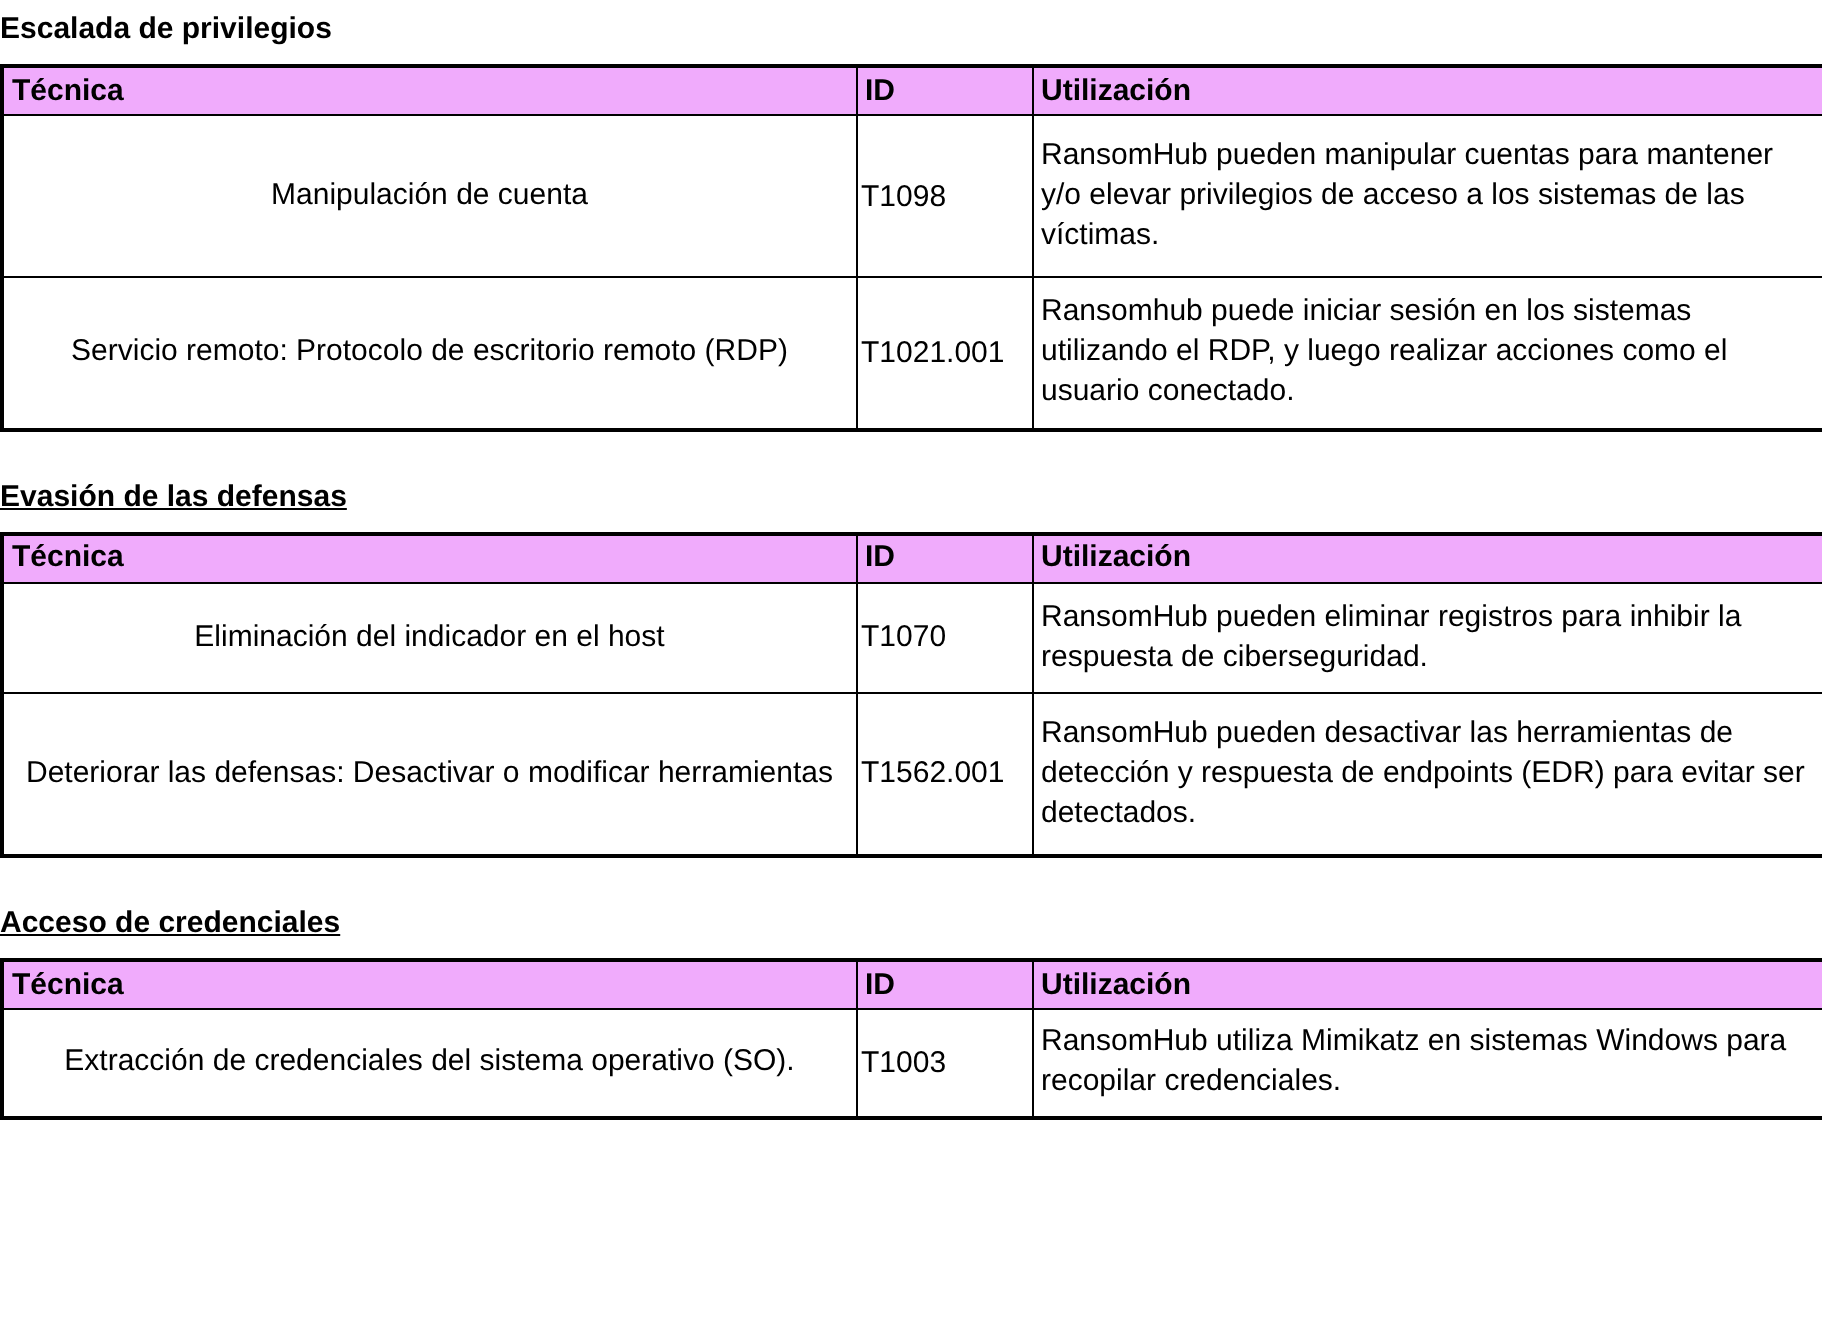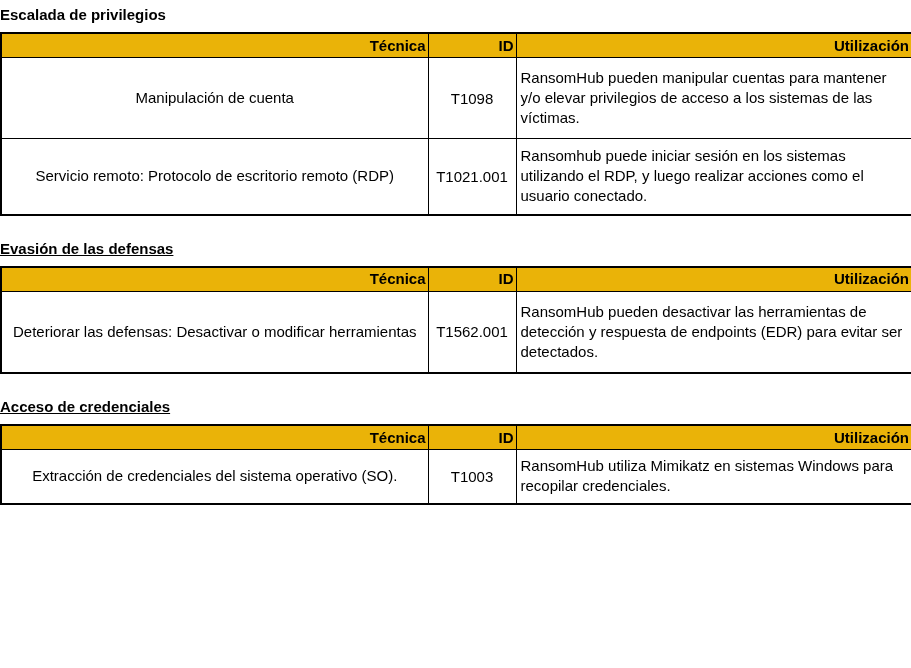--- a/index.html
+++ b/index.html
@@ -27,35 +27,35 @@
   }
   col.c-tec { width: 427px; }
   col.c-id  { width: 88px;  }
   col.c-uti { width: 396px; }
   th, td {
     border: 1px solid #000000;
     overflow: hidden;
     font-size: 15px;
   }
   th {
-    background: #eab308;
-    text-align: right;
+    background: #f0abfc;
+    text-align: left;
     font-weight: bold;
     height: 23px;
     padding: 0 2px 0 4px;
     line-height: 18px;
   }
   td.tec {
     text-align: center;
     vertical-align: middle;
     padding: 2px 4px;
     line-height: 20px;
   }
   td.idc {
-    text-align: center;
+    text-align: left;
     vertical-align: middle;
     padding: 4px 2px;
   }
   td.uti {
     text-align: left;
     vertical-align: middle;
     padding: 2px 4px;
     line-height: 20px;
     margin-left: 40px;
   }
@@ -104,20 +104,25 @@
       <col class="c-tec">
       <col class="c-id">
       <col class="c-uti">
     </colgroup>
   <tbody>
       <tr>
     <th>Técnica</th>
     <th>ID</th>
     <th>Utilización</th>
   </tr>
+  <tr class="h55">
+    <td class="tec">Eliminación del indicador en el host</td>
+    <td class="idc">T1070</td>
+    <td class="uti">RansomHub pueden eliminar registros para inhibir la respuesta de ciberseguridad.</td>
+  </tr>
   <tr class="h82">
     <td class="tec">Deteriorar las defensas: Desactivar o modificar herramientas</td>
     <td class="idc">T1562.001</td>
     <td class="uti">RansomHub pueden desactivar las herramientas de detección y respuesta de endpoints (EDR) para evitar ser detectados.</td>
   </tr>
 </tbody>
   </table>
 
 <div class="section-title mt-title">Acceso de credenciales</div>
 

